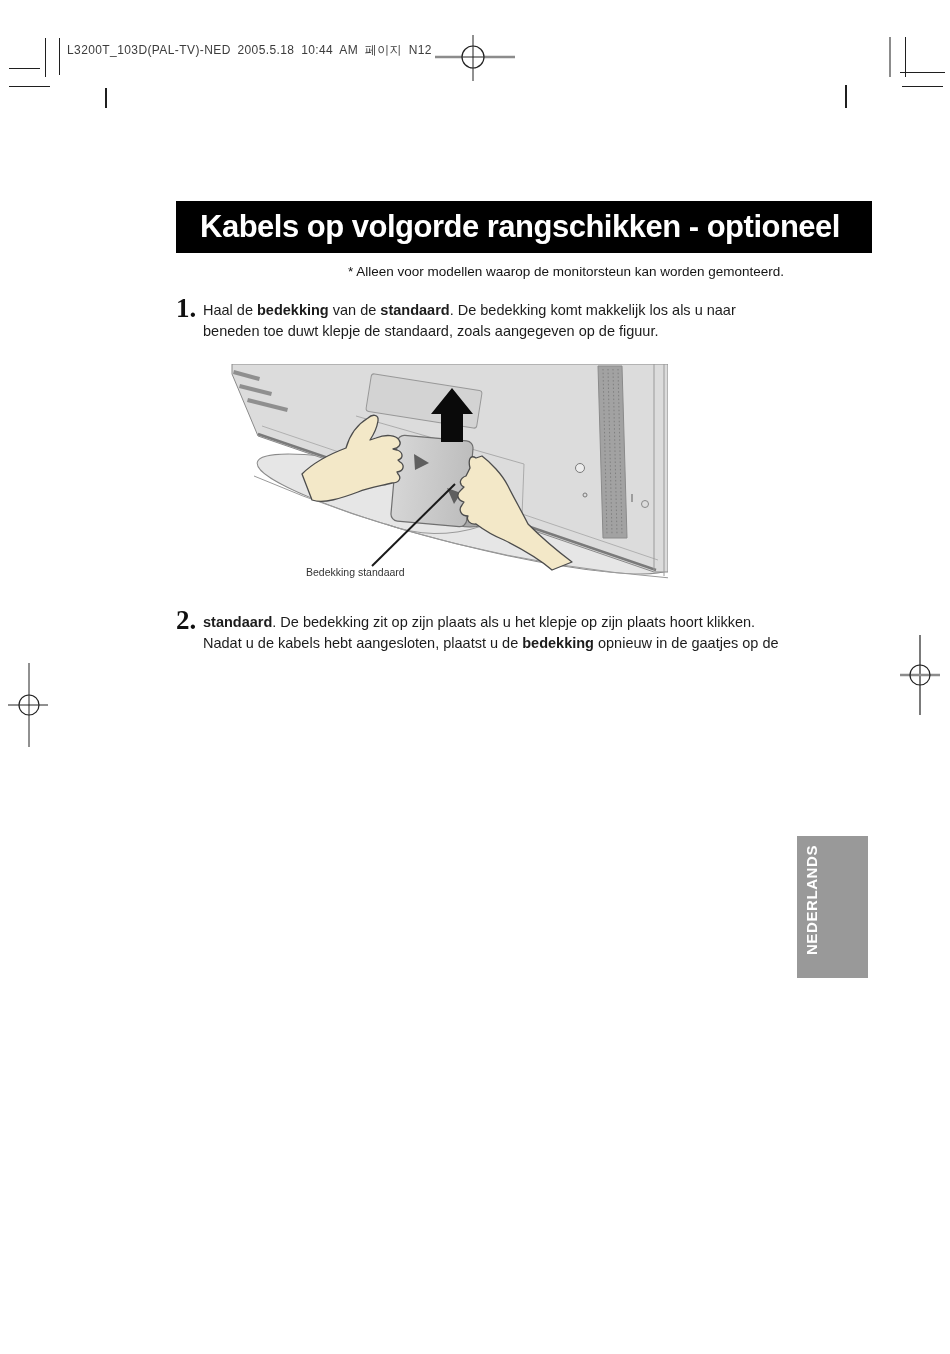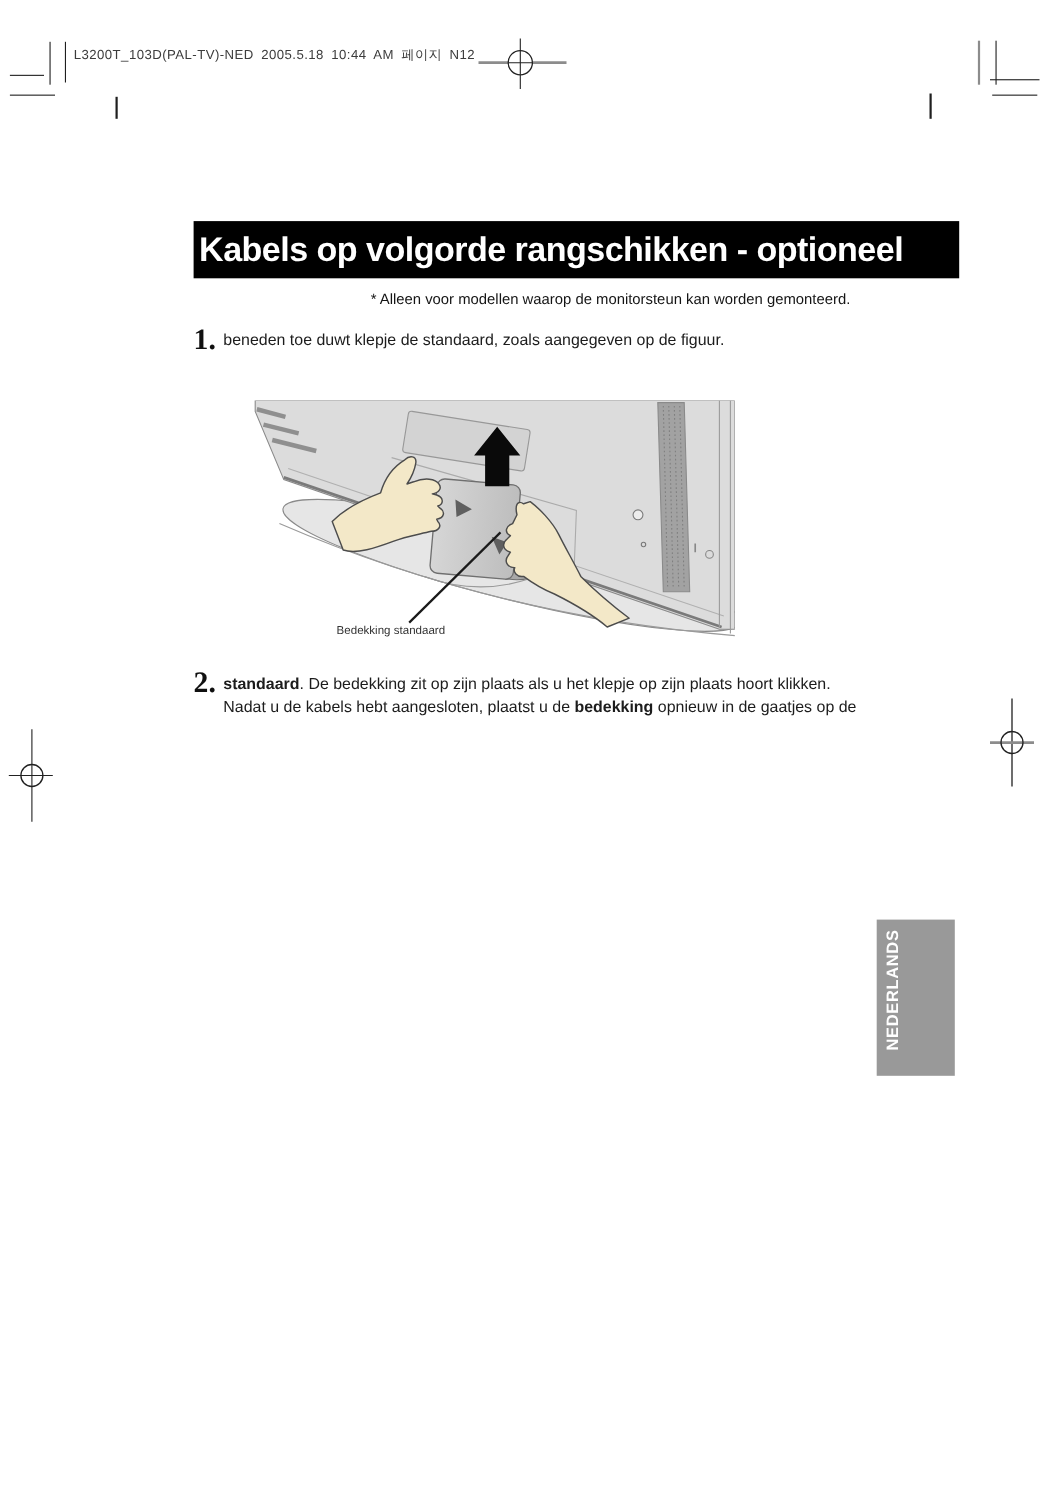--- a/index.html
+++ b/index.html
@@ -10,25 +10,25 @@
   .cl{position:absolute;background:#1f1f1f;}
   .cl.gray{background:#8c8c8c;}
   .regmark{position:absolute;}
 
   
   .slug{position:absolute;left:67px;top:42px;font-size:12px;color:#3c3c3c;
         letter-spacing:.4px;word-spacing:3px;white-space:nowrap;}
 
   
   .titlebar{position:absolute;left:176px;top:201px;width:696px;height:52px;background:#000000;}
-  .titlebar .t{display:block;padding-left:5px;line-height:51px;font-size:31px;font-weight:700;
+  .titlebar .t{display:block;padding-left:24px;line-height:51px;font-size:31px;font-weight:700;
                color:#ffffff;letter-spacing:-.5px;white-space:nowrap;}
 
   
-  .note{position:absolute;left:197px;top:264px;width:672px;padding-left:22px;
+  .note{position:absolute;left:208px;top:264px;width:672px;padding-left:22px;
         text-align:center;font-size:13.5px;color:#141414;}
 
   
   .step{position:absolute;left:176px;}
   .step .num{position:absolute;left:0;top:-7px;font-family:"Liberation Serif",serif;
              font-weight:700;font-size:27px;color:#101010;}
   .step .txt{margin-left:27px;font-size:14.5px;line-height:21px;color:#1c1c1c;}
   .step .txt .b{font-weight:700;}
   .step1{top:300px;}
   .step2{top:612px;}
@@ -108,20 +108,21 @@
 
   <div class="titlebar">
     <span class="t">Kabels op volgorde rangschikken - optioneel</span>
   </div>
 
   <div class="note">* Alleen voor modellen waarop de monitorsteun kan worden gemonteerd.</div>
 
   <div class="step step1">
     <span class="num">1.</span>
     <div class="txt">
+      <div><span>Haal de </span><span class="b">bedekking</span><span> van de </span><span class="b">standaard</span><span>. De bedekking komt makkelijk los als u naar</span></div>
       <div><span>beneden toe duwt klepje de standaard, zoals aangegeven op de figuur.</span></div>
     </div>
   </div>
 
   <svg class="figure" viewBox="0 0 450 228" width="450" height="228">
     <defs>
       <linearGradient id="covg" x1="0" y1="0" x2="1" y2="0">
         <stop offset="0" stop-color="#d6d6d6"></stop>
           <stop offset="1" stop-color="#bdbdbd"></stop>
       </linearGradient>

